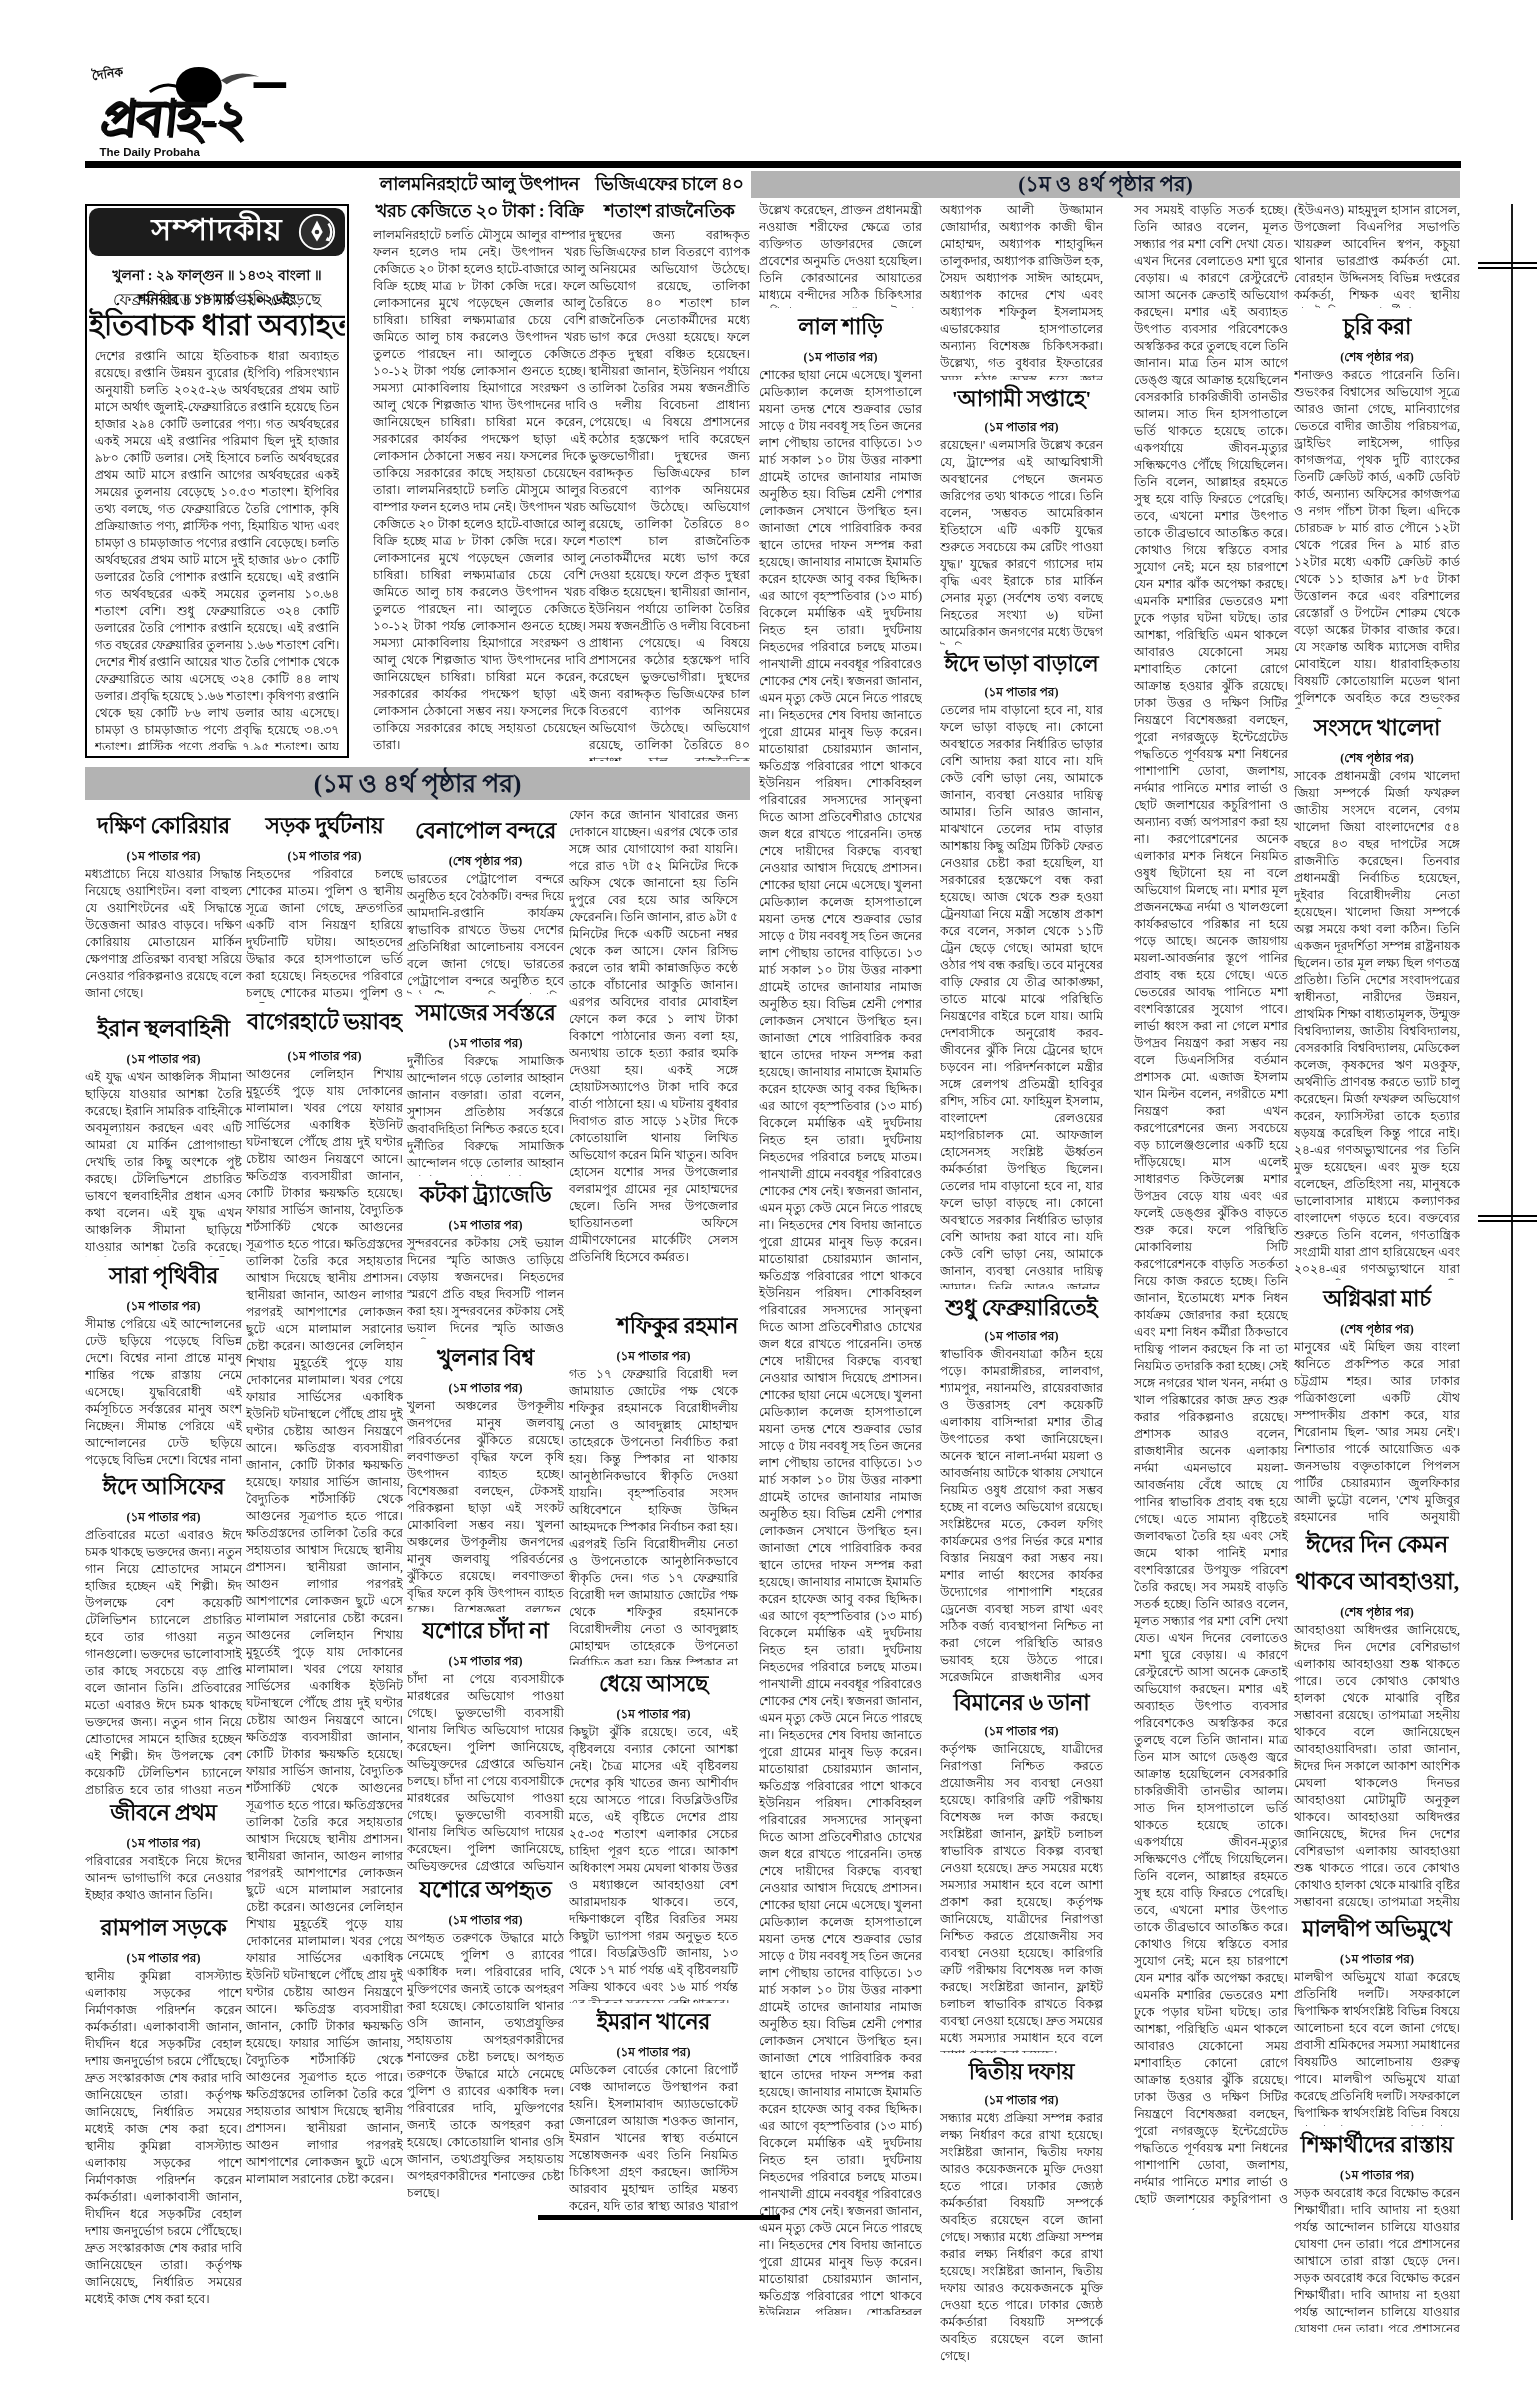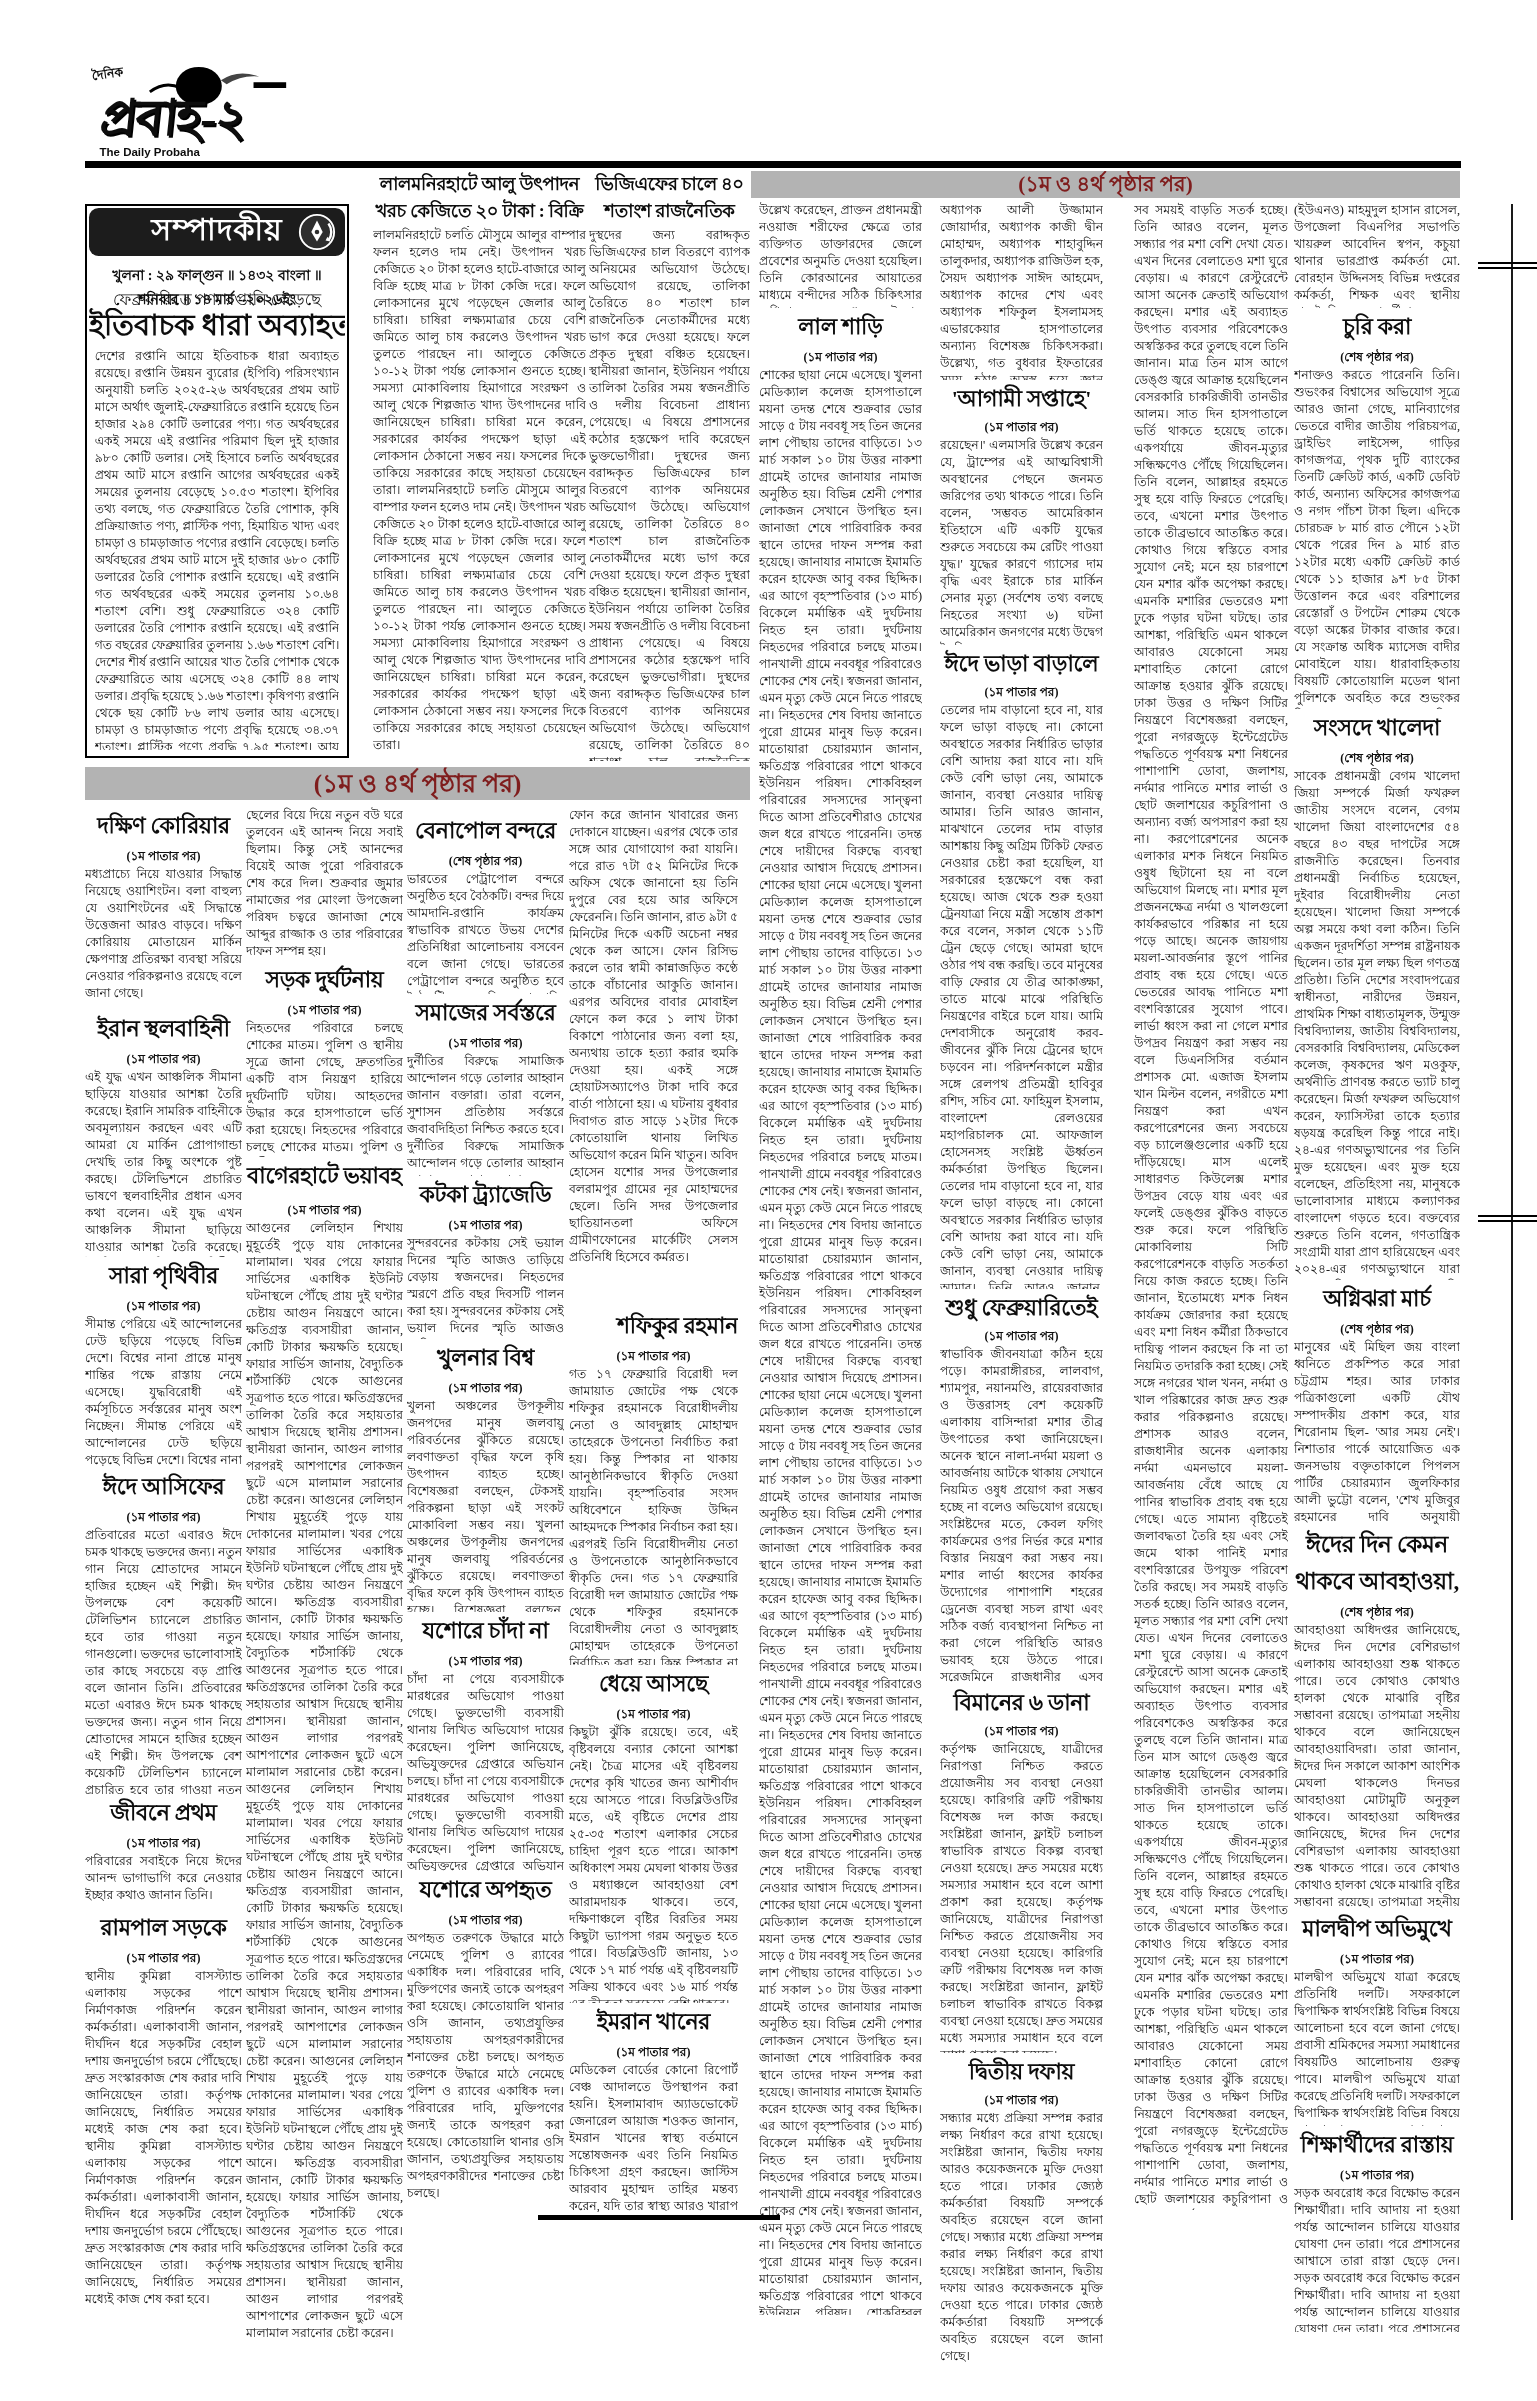--- a/index.html
+++ b/index.html
@@ -11,21 +11,21 @@
   .logo-blob{position:absolute;left:58px;top:0px;}
   .logo-main{position:absolute;left:11.5px;top:17.3px;font-size:50px;font-weight:900;letter-spacing:-1.9px;
              transform:skewX(-6deg);text-shadow:1.9px 1.9px 0 #000;}
   .logo-sub{position:absolute;left:11.5px;top:83px;font-size:11.5px;font-weight:700;
             font-family:"Liberation Sans","DejaVu Sans",sans-serif;}
   
   .dateline{position:absolute;left:1057px;top:123px;width:403px;text-align:right;
             font-size:22px;font-weight:700;}
   .rule-top{position:absolute;left:85px;top:161px;width:1376px;height:6.7px;background:#000;}
   
-  .banner{position:absolute;background:#b3b3b3;color:#7f1d1d;font-weight:700;text-align:center;
+  .banner{position:absolute;background:#b3b3b3;color:#0f172a;font-weight:700;text-align:center;
           overflow:hidden;white-space:nowrap;}
   .banner-top{left:751px;top:171px;width:709px;height:27px;font-size:21px;line-height:27px;}
   .banner-left{left:85px;top:767px;width:665px;height:33px;font-size:25px;line-height:33px;}
   
   .editorial{position:absolute;left:85px;top:204px;width:260px;height:550px;border:2.9px solid #000;
              background:#fff;}
   .ed-head{position:absolute;left:1.9px;top:1.9px;right:1.9px;height:48px;background:#1c1c1c;border-radius:9.6px;
            color:#fff;display:flex;align-items:center;justify-content:center;}
   .ed-head-label{font-size:30px;font-weight:700;letter-spacing:1px;}
   .ed-pen{position:absolute;right:7.7px;top:3.8px;}
@@ -124,21 +124,20 @@
       <div class="sub" style="height: 19px;">(১ম পাতার পর)</div>
       <div class="bd" style="height: 267px;">প্রতিবারের মতো এবারও ঈদে চমক থাকছে ভক্তদের জন্য। নতুন গান নিয়ে শ্রোতাদের সামনে হাজির হচ্ছেন এই শিল্পী। ঈদ উপলক্ষে বেশ কয়েকটি টেলিভিশন চ্যানেলে প্রচারিত হবে তার গাওয়া নতুন গানগুলো। ভক্তদের ভালোবাসাই তার কাছে সবচেয়ে বড় প্রাপ্তি বলে জানান তিনি। প্রতিবারের মতো এবারও ঈদে চমক থাকছে ভক্তদের জন্য। নতুন গান নিয়ে শ্রোতাদের সামনে হাজির হচ্ছেন এই শিল্পী। ঈদ উপলক্ষে বেশ কয়েকটি টেলিভিশন চ্যানেলে প্রচারিত হবে তার গাওয়া নতুন গানগুলো। ভক্তদের ভালোবাসাই তার কাছে সবচেয়ে বড় প্রাপ্তি বলে জানান তিনি।</div>
       <div class="hl" style="height: 40px;">জীবনে প্রথম</div>
       <div class="sub" style="height: 19px;">(১ম পাতার পর)</div>
       <div class="bd" style="height: 56px;">পরিবারের সবাইকে নিয়ে ঈদের আনন্দ ভাগাভাগি করে নেওয়ার ইচ্ছার কথাও জানান তিনি।</div>
       <div class="hl" style="height: 40px;">রামপাল সড়কে</div>
       <div class="sub" style="height: 19px;">(১ম পাতার পর)</div>
       <div class="bd" style="height: 402px;">স্থানীয় কুমিল্লা বাসস্ট্যান্ড এলাকায় সড়কের পাশে নির্মাণকাজ পরিদর্শন করেন কর্মকর্তারা। এলাকাবাসী জানান, দীর্ঘদিন ধরে সড়কটির বেহাল দশায় জনদুর্ভোগ চরমে পৌঁছেছে। দ্রুত সংস্কারকাজ শেষ করার দাবি জানিয়েছেন তারা। কর্তৃপক্ষ জানিয়েছে, নির্ধারিত সময়ের মধ্যেই কাজ শেষ করা হবে। স্থানীয় কুমিল্লা বাসস্ট্যান্ড এলাকায় সড়কের পাশে নির্মাণকাজ পরিদর্শন করেন কর্মকর্তারা। এলাকাবাসী জানান, দীর্ঘদিন ধরে সড়কটির বেহাল দশায় জনদুর্ভোগ চরমে পৌঁছেছে। দ্রুত সংস্কারকাজ শেষ করার দাবি জানিয়েছেন তারা। কর্তৃপক্ষ জানিয়েছে, নির্ধারিত সময়ের মধ্যেই কাজ শেষ করা হবে।</div>
     </div>
     <div class="col" style="left: 246px; top: 807px; width: 157px;">
-      <div class="bd" style="height: 154px;">ছেলের বিয়ে দিয়ে নতুন বউ ঘরে তুলবেন এই আনন্দ নিয়ে সবাই ছিলাম। কিন্তু সেই আনন্দের বিয়েই আজ পুরো পরিবারকে শেষ করে দিল। শুক্রবার জুমার নামাজের পর মোংলা উপজেলা পরিষদ চত্বরে জানাজা শেষে আব্দুর রাজ্জাক ও তার পরিবারের দাফন সম্পন্ন হয়।</div>
       <div class="hl" style="height: 40px;">সড়ক দুর্ঘটনায়</div>
       <div class="sub" style="height: 19px;">(১ম পাতার পর)</div>
       <div class="bd" style="height: 137px;">নিহতদের পরিবারে চলছে শোকের মাতম। পুলিশ ও স্থানীয় সূত্রে জানা গেছে, দ্রুতগতির একটি বাস নিয়ন্ত্রণ হারিয়ে দুর্ঘটনাটি ঘটায়। আহতদের উদ্ধার করে হাসপাতালে ভর্তি করা হয়েছে। নিহতদের পরিবারে চলছে শোকের মাতম। পুলিশ ও স্থানীয় সূত্রে জানা গেছে, দ্রুতগতির একটি বাস নিয়ন্ত্রণ হারিয়ে দুর্ঘটনাটি ঘটায়। আহতদের উদ্ধার করে হাসপাতালে ভর্তি করা হয়েছে।</div>
       <div class="hl" style="height: 44px;">বাগেরহাটে ভয়াবহ</div>
       <div class="sub" style="height: 19px;">(১ম পাতার পর)</div>
       <div class="bd" style="height: 1152px;">আগুনের লেলিহান শিখায় মুহূর্তেই পুড়ে যায় দোকানের মালামাল। খবর পেয়ে ফায়ার সার্ভিসের একাধিক ইউনিট ঘটনাস্থলে পৌঁছে প্রায় দুই ঘণ্টার চেষ্টায় আগুন নিয়ন্ত্রণে আনে। ক্ষতিগ্রস্ত ব্যবসায়ীরা জানান, কোটি টাকার ক্ষয়ক্ষতি হয়েছে। ফায়ার সার্ভিস জানায়, বৈদ্যুতিক শর্টসার্কিট থেকে আগুনের সূত্রপাত হতে পারে। ক্ষতিগ্রস্তদের তালিকা তৈরি করে সহায়তার আশ্বাস দিয়েছে স্থানীয় প্রশাসন। স্থানীয়রা জানান, আগুন লাগার পরপরই আশপাশের লোকজন ছুটে এসে মালামাল সরানোর চেষ্টা করেন। আগুনের লেলিহান শিখায় মুহূর্তেই পুড়ে যায় দোকানের মালামাল। খবর পেয়ে ফায়ার সার্ভিসের একাধিক ইউনিট ঘটনাস্থলে পৌঁছে প্রায় দুই ঘণ্টার চেষ্টায় আগুন নিয়ন্ত্রণে আনে। ক্ষতিগ্রস্ত ব্যবসায়ীরা জানান, কোটি টাকার ক্ষয়ক্ষতি হয়েছে। ফায়ার সার্ভিস জানায়, বৈদ্যুতিক শর্টসার্কিট থেকে আগুনের সূত্রপাত হতে পারে। ক্ষতিগ্রস্তদের তালিকা তৈরি করে সহায়তার আশ্বাস দিয়েছে স্থানীয় প্রশাসন। স্থানীয়রা জানান, আগুন লাগার পরপরই আশপাশের লোকজন ছুটে এসে মালামাল সরানোর চেষ্টা করেন। আগুনের লেলিহান শিখায় মুহূর্তেই পুড়ে যায় দোকানের মালামাল। খবর পেয়ে ফায়ার সার্ভিসের একাধিক ইউনিট ঘটনাস্থলে পৌঁছে প্রায় দুই ঘণ্টার চেষ্টায় আগুন নিয়ন্ত্রণে আনে। ক্ষতিগ্রস্ত ব্যবসায়ীরা জানান, কোটি টাকার ক্ষয়ক্ষতি হয়েছে। ফায়ার সার্ভিস জানায়, বৈদ্যুতিক শর্টসার্কিট থেকে আগুনের সূত্রপাত হতে পারে। ক্ষতিগ্রস্তদের তালিকা তৈরি করে সহায়তার আশ্বাস দিয়েছে স্থানীয় প্রশাসন। স্থানীয়রা জানান, আগুন লাগার পরপরই আশপাশের লোকজন ছুটে এসে মালামাল সরানোর চেষ্টা করেন। আগুনের লেলিহান শিখায় মুহূর্তেই পুড়ে যায় দোকানের মালামাল। খবর পেয়ে ফায়ার সার্ভিসের একাধিক ইউনিট ঘটনাস্থলে পৌঁছে প্রায় দুই ঘণ্টার চেষ্টায় আগুন নিয়ন্ত্রণে আনে। ক্ষতিগ্রস্ত ব্যবসায়ীরা জানান, কোটি টাকার ক্ষয়ক্ষতি হয়েছে। ফায়ার সার্ভিস জানায়, বৈদ্যুতিক শর্টসার্কিট থেকে আগুনের সূত্রপাত হতে পারে। ক্ষতিগ্রস্তদের তালিকা তৈরি করে সহায়তার আশ্বাস দিয়েছে স্থানীয় প্রশাসন। স্থানীয়রা জানান, আগুন লাগার পরপরই আশপাশের লোকজন ছুটে এসে মালামাল সরানোর চেষ্টা করেন।</div>
     </div>
     <div class="col" style="left: 407px; top: 812px; width: 157px;">
       <div class="hl" style="height: 40px;">বেনাপোল বন্দরে</div>
       <div class="sub" style="height: 19px;">(শেষ পৃষ্ঠার পর)</div>

